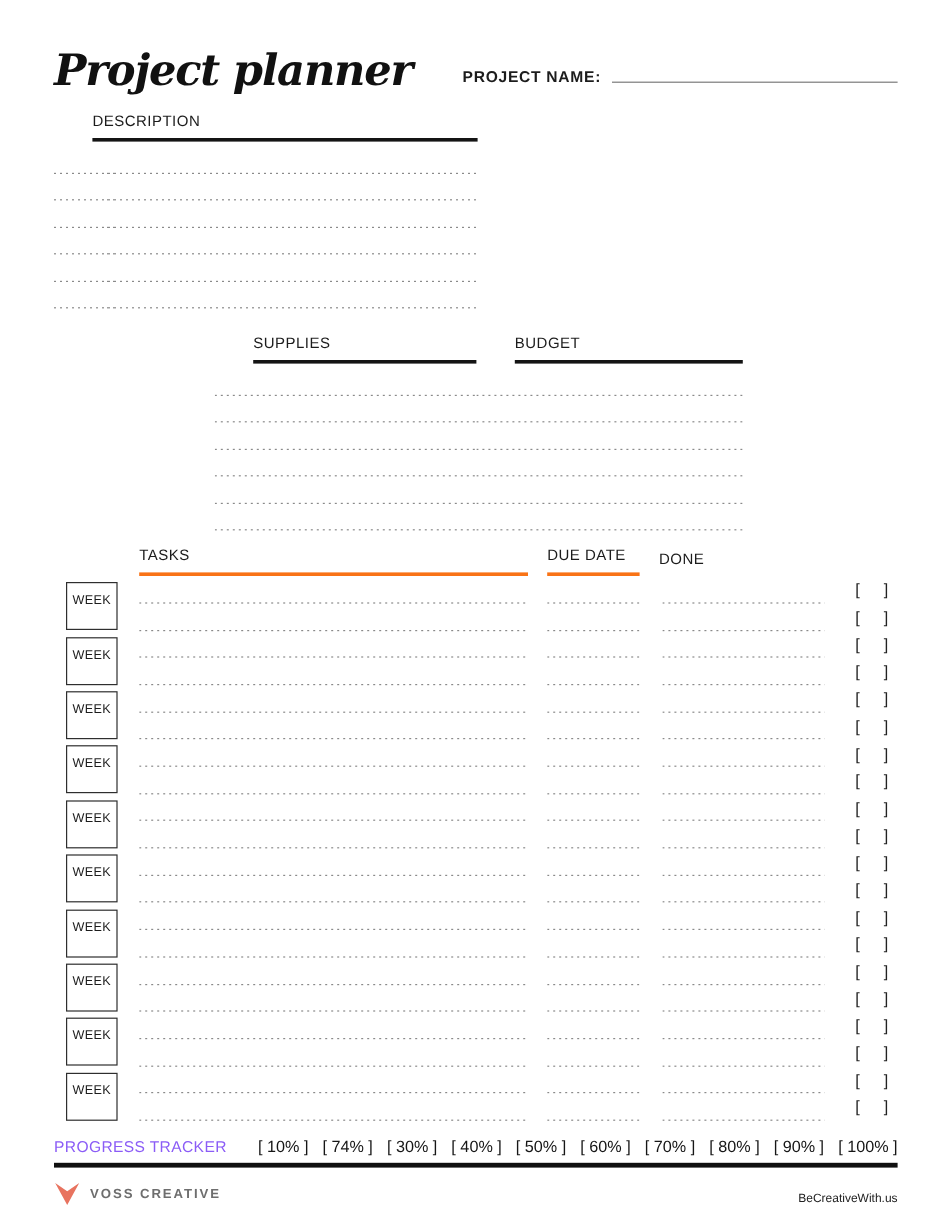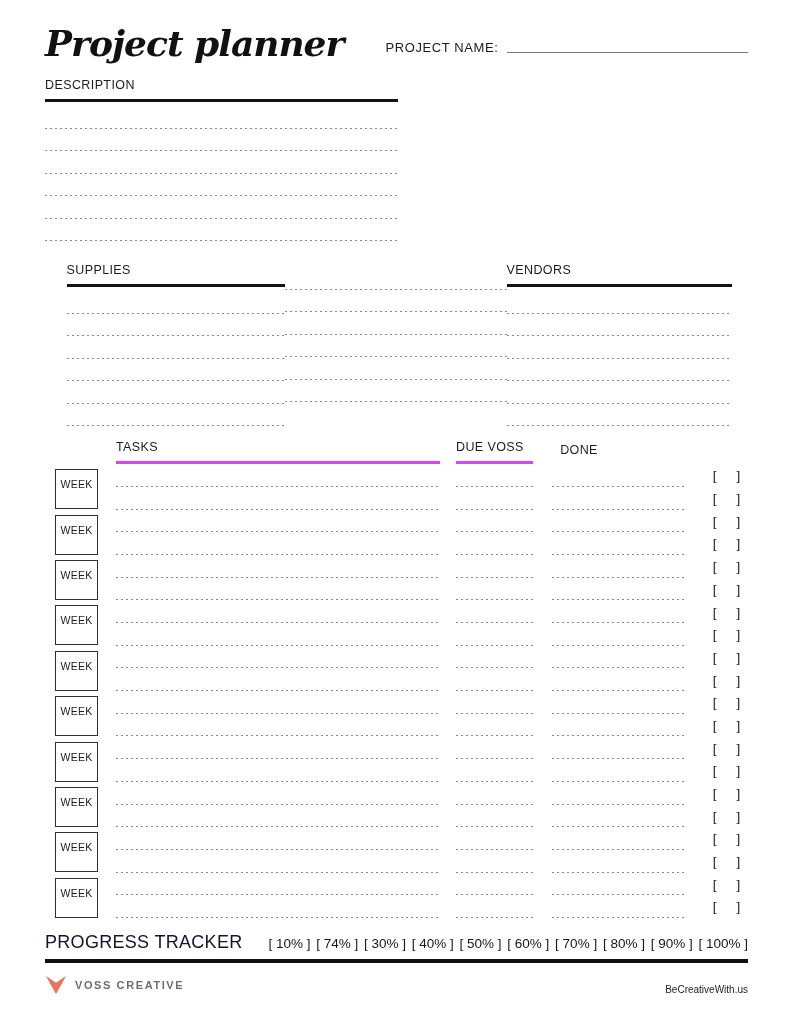--- a/index.html
+++ b/index.html
@@ -1,64 +1,64 @@
 <!DOCTYPE html>
 <html><head>
 <meta charset="utf-8">
 <style>
   html,body{margin:0;padding:0;background:#ffffff;}
   body{width:791px;height:1023px;font-family:"Liberation Sans",sans-serif;color:#1a1a1a;-webkit-font-smoothing:antialiased;}
-  .page{box-sizing:border-box;width:791px;height:1023px;padding:26px 43px 0 45px;position:relative;overflow:hidden;}
+  .page{box-sizing:border-box;width:791px;height:1023px;padding:42px 43px 0 45px;position:relative;overflow:hidden;}
 
   
   .header{display:flex;align-items:flex-end;}
   .title{font-family:"DejaVu Serif",serif;font-style:italic;font-weight:bold;font-size:36px;line-height:.95;letter-spacing:-1px;color:#111;white-space:nowrap;}
   .pn{display:flex;flex:1;align-items:flex-end;margin-left:42px;padding-bottom:5px;}
-  .pn-label{font-size:13px;letter-spacing:.6px;color:#1c1c1c;white-space:nowrap;}
+  .pn-label{font-size:13px;letter-spacing:.6px;color:#1c1c1c;white-space:nowrap;font-weight:bold;}
   .pn-line{flex:1;border-bottom:1.5px solid #7a7a7a;margin-left:9px;margin-bottom:2px;}
 
   
-  .sec-head{font-size:12.5px;letter-spacing:.4px;color:#1c1c1c;padding-bottom:7px;border-bottom:3px solid #141414;}
+  .sec-head{font-size:12.5px;letter-spacing:.4px;color:#1c1c1c;padding-bottom:7px;border-bottom:3px solid #141414;margin-left:32px;}
   .lines{padding-top:4px;}
   .dotline{height:22.5px;background-image:linear-gradient(to right,#8a8a8a 2px,transparent 2px);background-size:5px 1px;background-repeat:repeat-x;background-position:left bottom;}
 
   .row1{display:flex;justify-content:space-between;margin-top:18px;}
   .row1 .colA{width:353px;}
   .row1 .colB{width:323px;}
   .row2{display:flex;justify-content:center;margin-top:22px;padding-left:5px;}
   .row2 .colC{width:218px;}
   .row2 .colD{width:222px;}
   .row2 .colE{width:225px;}
 
   
   .table{margin-top:14px;}
   .thead{display:flex;align-items:flex-end;}
   .thead .sp0{width:71px;}
-  .th{font-size:12.5px;letter-spacing:.4px;color:#1c1c1c;padding-bottom:7px;border-bottom:3px solid #d946ef;box-sizing:border-box;}
+  .th{font-size:12.5px;letter-spacing:.4px;color:#1c1c1c;padding-bottom:7px;border-bottom:3px solid #f97316;box-sizing:border-box;}
   .th.tasks{width:324px;}
   .th.due{width:77px;margin-left:16px;}
   .th.asg{width:135px;margin-left:19px;}
-  .th.done{width:42px;margin-left:25px;border-bottom:none;text-align:center;}
+  .th.done{width:42px;margin-left:14px;border-bottom:none;text-align:center;}
   .tbody{display:flex;}
   .week-col{width:71px;box-sizing:border-box;padding-left:10px;padding-top:5px;}
   .week-slot{height:45.4px;}
   .week-box{width:43px;height:40px;box-sizing:border-box;border:1.5px solid #2e2e2e;text-align:center;padding-top:4px;}
   .week-label{font-size:10.5px;letter-spacing:.3px;color:#1c1c1c;}
   .rows-col{width:632px;}
   .task-row{display:flex;height:22.7px;align-items:flex-end;}
   .cell{height:100%;}
   .dot{background-image:linear-gradient(to right,#8a8a8a 2px,transparent 2px);background-size:5px 1px;background-repeat:repeat-x;background-position:left bottom;}
   .cell.tasks{width:324px;}
   .cell.due{width:77px;margin-left:16px;}
   .cell.asg{width:135px;margin-left:19px;}
   .cell.done{width:42px;margin-left:19px;height:auto;align-self:flex-end;margin-bottom:4px;text-align:center;font-size:13.5px;line-height:1;white-space:pre;letter-spacing:1px;color:#222;}
 
   
   .progress{margin-top:9px;display:flex;align-items:baseline;padding-bottom:6px;border-bottom:4px solid #101010;}
-  .progress-label{font-size:18px;letter-spacing:.3px;color:#0f172a;white-space:nowrap;}
+  .progress-label{font-size:13px;letter-spacing:.3px;color:#8b5cf6;white-space:nowrap;}
   .steps{flex:1;display:flex;justify-content:space-between;margin-left:26px;}
   .step{font-size:13.5px;white-space:pre;color:#161616;}
 
   
   .footer{margin-top:12px;display:flex;justify-content:space-between;align-items:flex-end;}
   .brand{display:flex;align-items:center;}
   .brand-name{font-size:11px;font-weight:bold;letter-spacing:1.6px;color:#6e6e6e;margin-left:8px;}
   .website{font-size:10px;color:#222;}
 </style>
 </head>
@@ -94,47 +94,37 @@
       <div class="lines">
           <div class="dotline"></div>
           <div class="dotline"></div>
           <div class="dotline"></div>
           <div class="dotline"></div>
           <div class="dotline"></div>
           <div class="dotline"></div>
         </div>
     </div>
     <div class="colD">
-      <div class="lines">
-          <div class="dotline"></div>
-          <div class="dotline"></div>
-          <div class="dotline"></div>
-          <div class="dotline"></div>
-          <div class="dotline"></div>
-          <div class="dotline"></div>
-        </div>
-    </div>
-    <div class="colE">
-      <div class="sec-head">VENDORS</div>
+      <div class="sec-head">BUDGET</div>
       <div class="lines">
           <div class="dotline"></div>
           <div class="dotline"></div>
           <div class="dotline"></div>
           <div class="dotline"></div>
           <div class="dotline"></div>
           <div class="dotline"></div>
         </div>
     </div>
   </div>
 
   <div class="table">
     <div class="thead">
       <div class="sp0"></div>
       <div class="th tasks">TASKS</div>
-      <div class="th due">DUE VOSS</div>
+      <div class="th due">DUE DATE</div>
       <div class="th done">DONE</div>
     </div>
     <div class="tbody">
       <div class="week-col">
           <div class="week-slot">
             <div class="week-box"><span class="week-label">WEEK</span></div>
           </div>
           <div class="week-slot">
             <div class="week-box"><span class="week-label">WEEK</span></div>
           </div>

